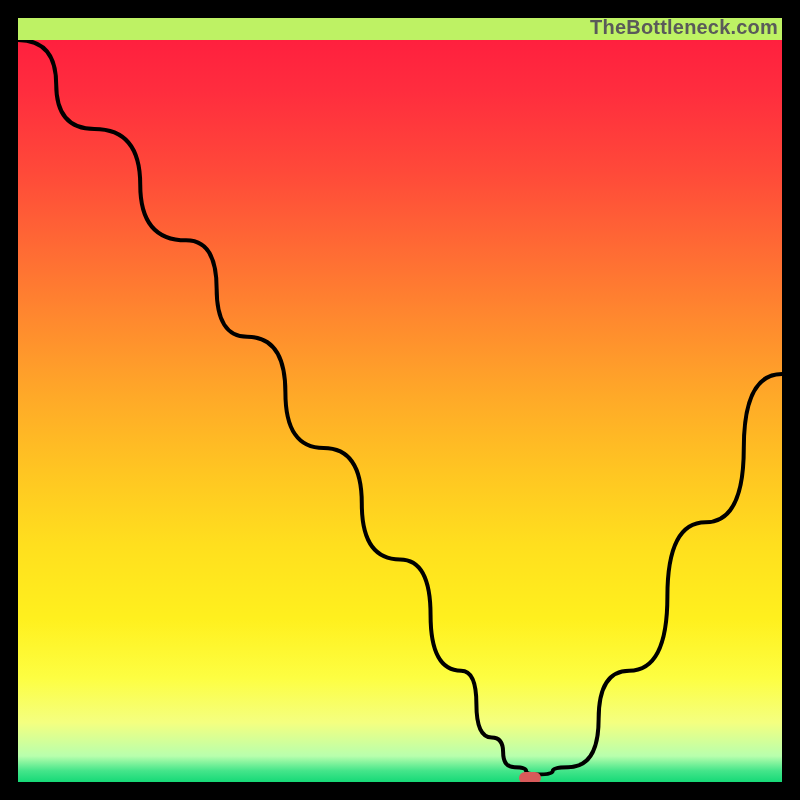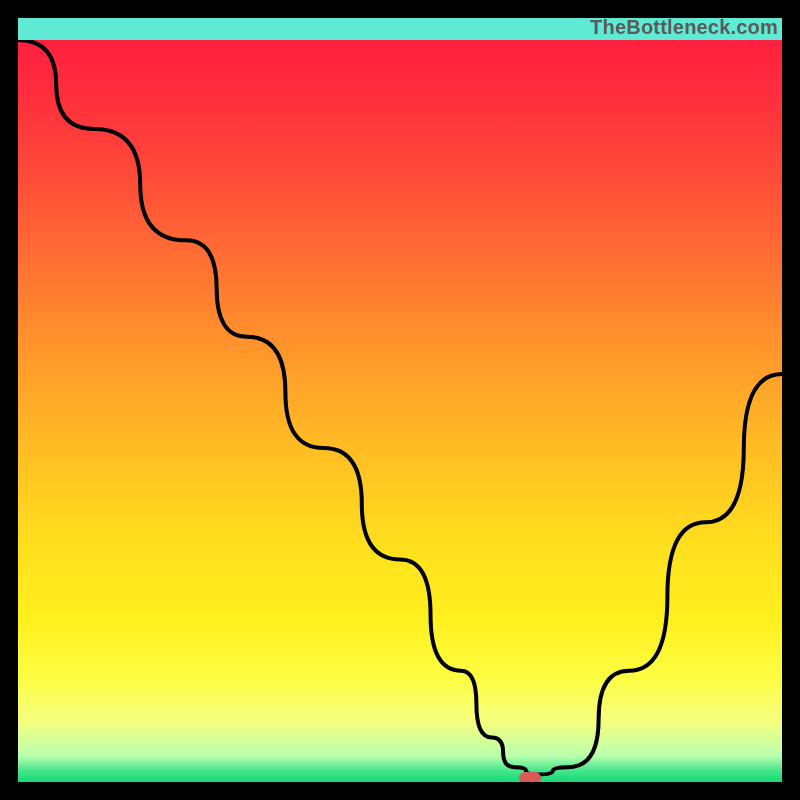--- a/index.html
+++ b/index.html
@@ -10,21 +10,21 @@
     background: #000;
     font-family: Arial, Helvetica, sans-serif;
     overflow: hidden;
   }
   .frame {
     position: absolute;
     left: 18px;
     top: 18px;
     width: 764px;
     height: 764px;
-    background: #5eead4;
+    background: #bef264;
   }
   .watermark {
     position: absolute;
     top: -2px;
     right: 4px;
     color: #5a5a5a;
     font-size: 20px;
     font-weight: 600;
     letter-spacing: 0.2px;
     user-select: none;

